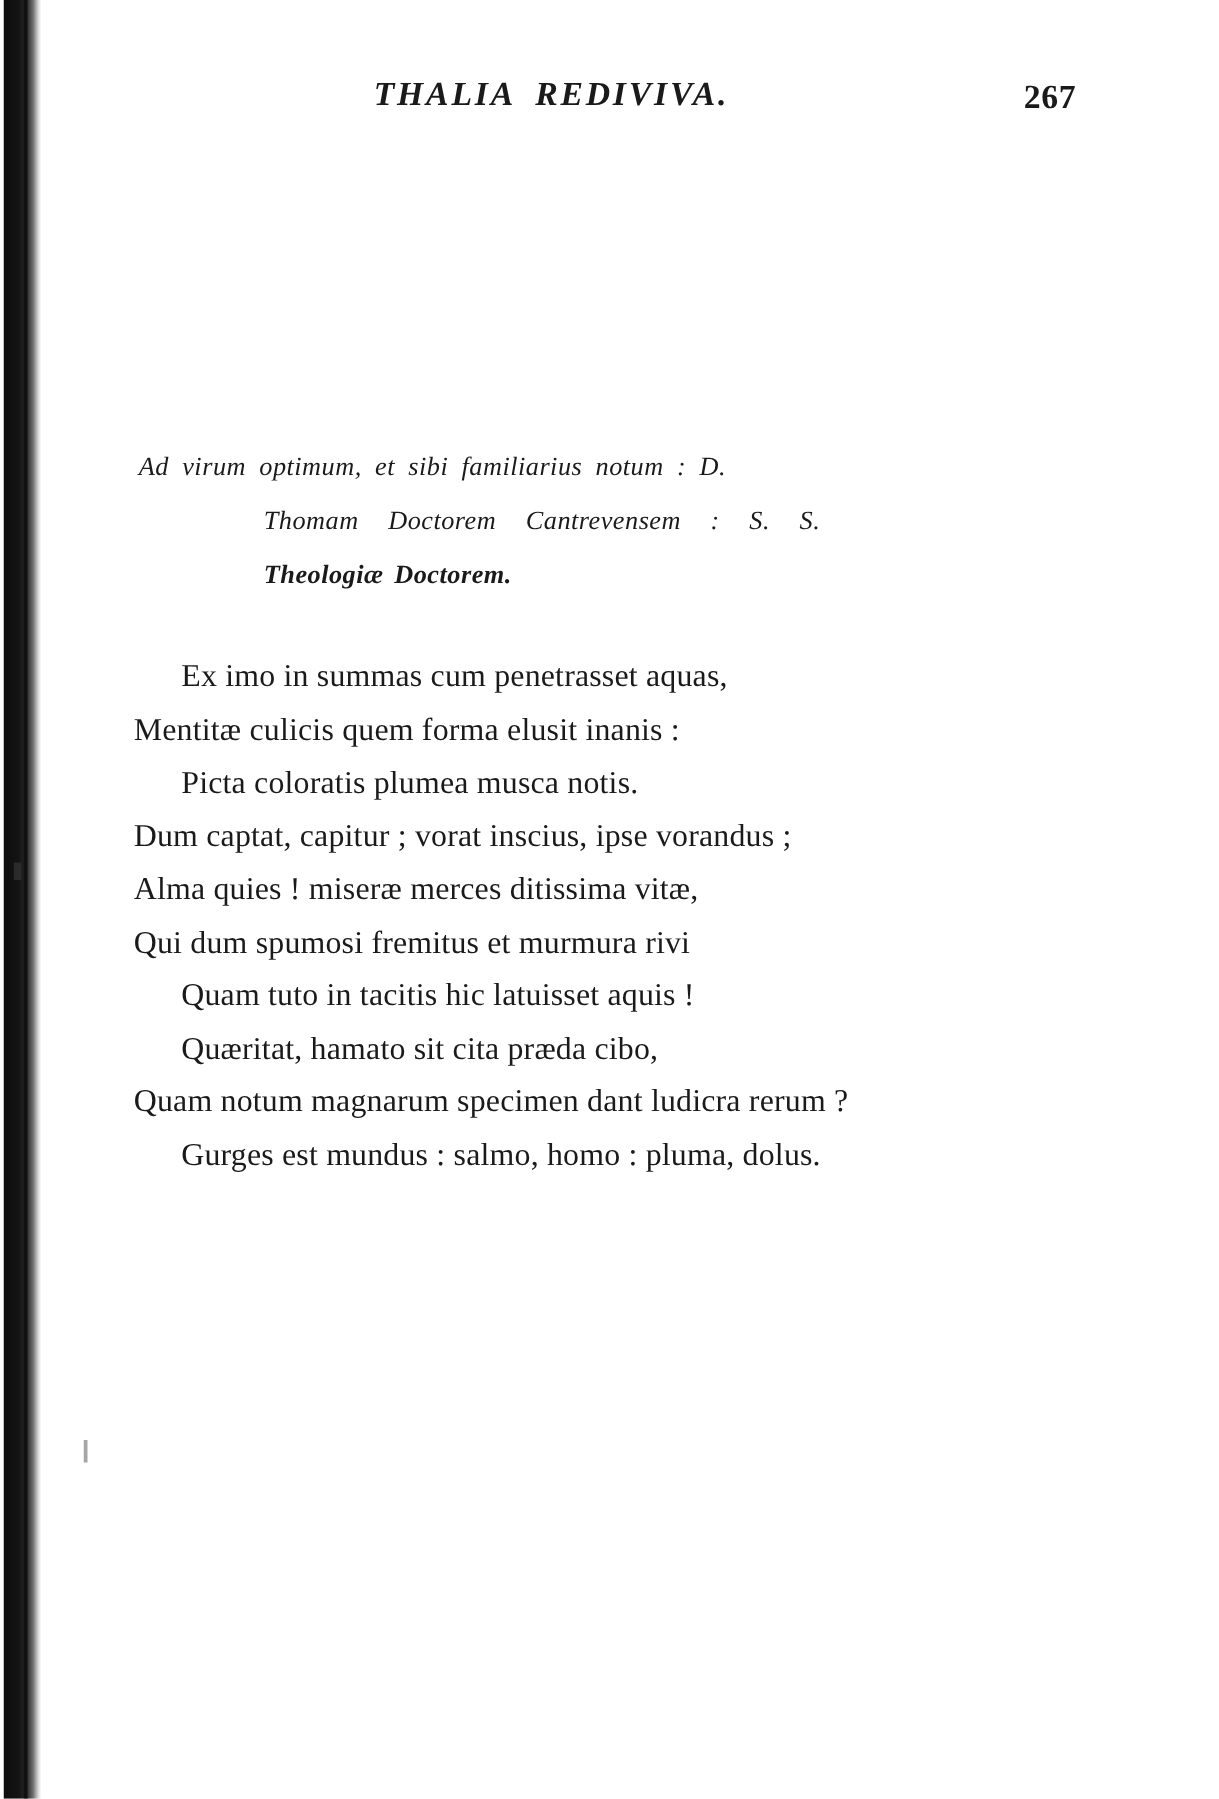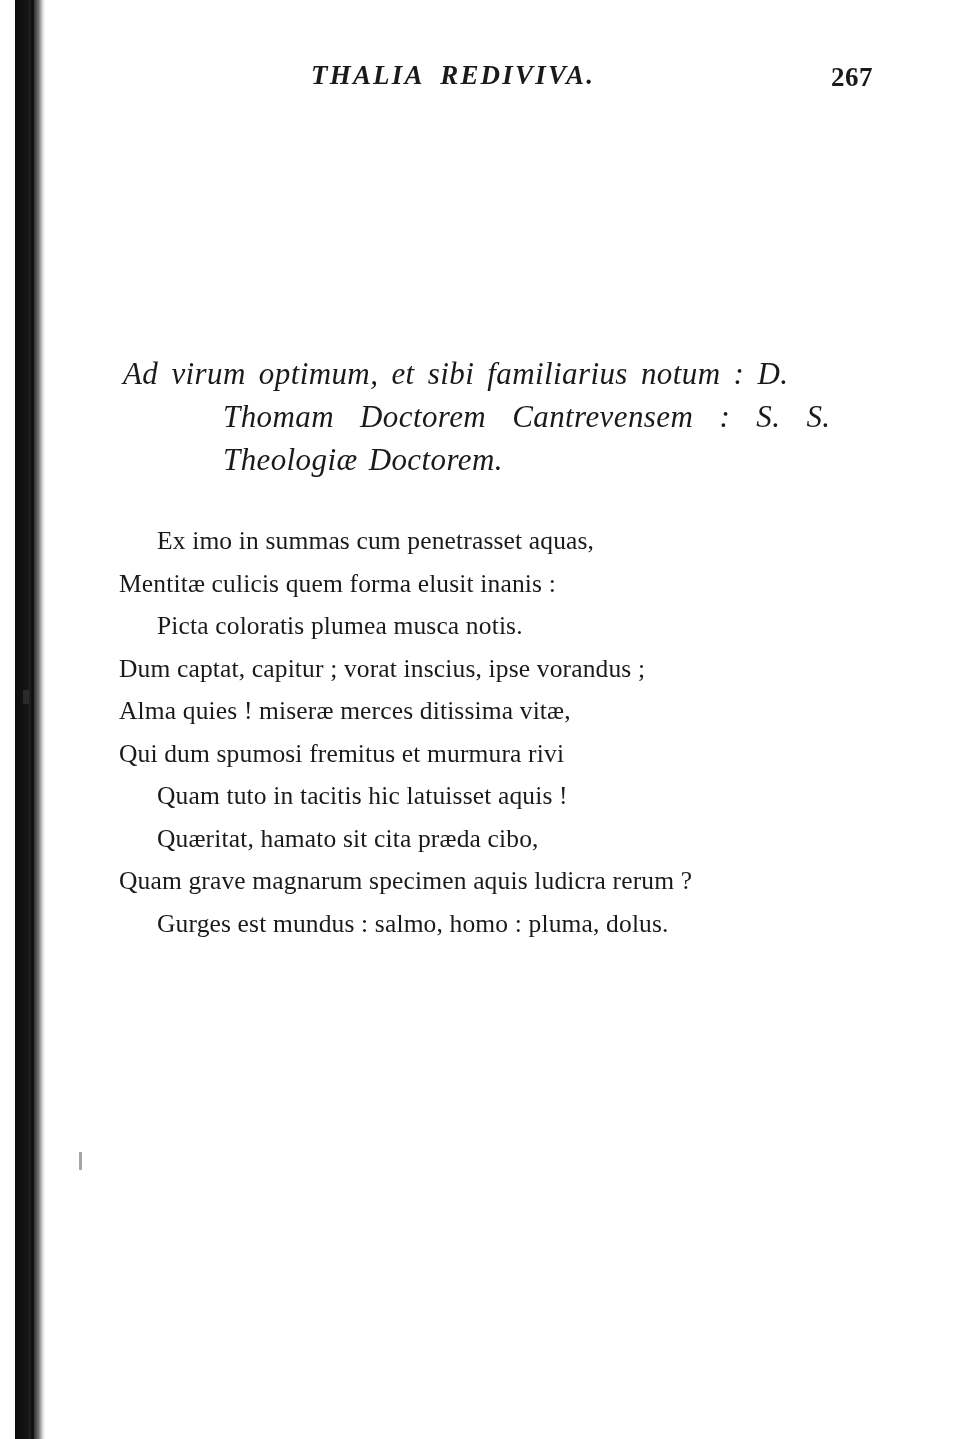--- a/index.html
+++ b/index.html
@@ -35,21 +35,21 @@
     opacity: .75;
   }
   .scan-speck {
     position: absolute;
     background: #3a3a3a;
     opacity: .6;
   }
 
   .page {
     position: absolute;
-    left: 15px; top: 0;
+    left: 3px; top: 0;
     width: 795px;
     height: 1439px;
   }
 
   
   .head {
     position: absolute;
     left: 96px;
     top: 60px;
     width: 790px;
@@ -87,27 +87,27 @@
     word-spacing: 6px;
   }
 
   
   .dedication {
     position: absolute;
     left: 108px;
     top: 352px;
     width: 760px;
     font-style: italic;
-    font-size: 31px;
+    font-size: 21px;
     line-height: 43px;
   }
   .ded-line { white-space: nowrap; }
   .ded-line-1 { letter-spacing: .4px; word-spacing: 5px; }
   .ded-line-2 { padding-left: 100px; word-spacing: 18px; letter-spacing: .4px;}
-  .ded-line-3 { padding-left: 100px; letter-spacing: .4px; word-spacing: 3px;}
+  .ded-line-3 { padding-left: 100px; letter-spacing: .4px; word-spacing: 3px; font-weight: bold;}
 
   
   .verse {
     position: absolute;
     left: 104px;
     top: 520px;
     width: 800px;
     font-size: 25.5px;
     line-height: 42.5px;
   }
@@ -143,17 +143,17 @@
 
   <div class="verse">
     <div class="vline indent"><span>Ex imo in summas cum penetrasset aquas,</span></div>
     <div class="vline"><span>Mentitæ culicis quem forma elusit inanis :</span></div>
     <div class="vline indent"><span>Picta coloratis plumea musca notis.</span></div>
     <div class="vline"><span>Dum captat, capitur ; vorat inscius, ipse vorandus ;</span></div>
     <div class="vline"><span>Alma quies ! miseræ merces ditissima vitæ,</span></div>
     <div class="vline"><span>Qui dum spumosi fremitus et murmura rivi</span></div>
     <div class="vline indent"><span>Quam tuto in tacitis hic latuisset aquis !</span></div>
     <div class="vline indent"><span>Quæritat, hamato sit cita præda cibo,</span></div>
-    <div class="vline"><span>Quam grave magnarum specimen aquis ludicra rerum ?</span></div>
+    <div class="vline"><span>Quam notum magnarum specimen dant ludicra rerum ?</span></div>
     <div class="vline indent"><span>Gurges est mundus : salmo, homo : pluma, dolus.</span></div>
   </div>
 
 </div>
 
 </body></html>

